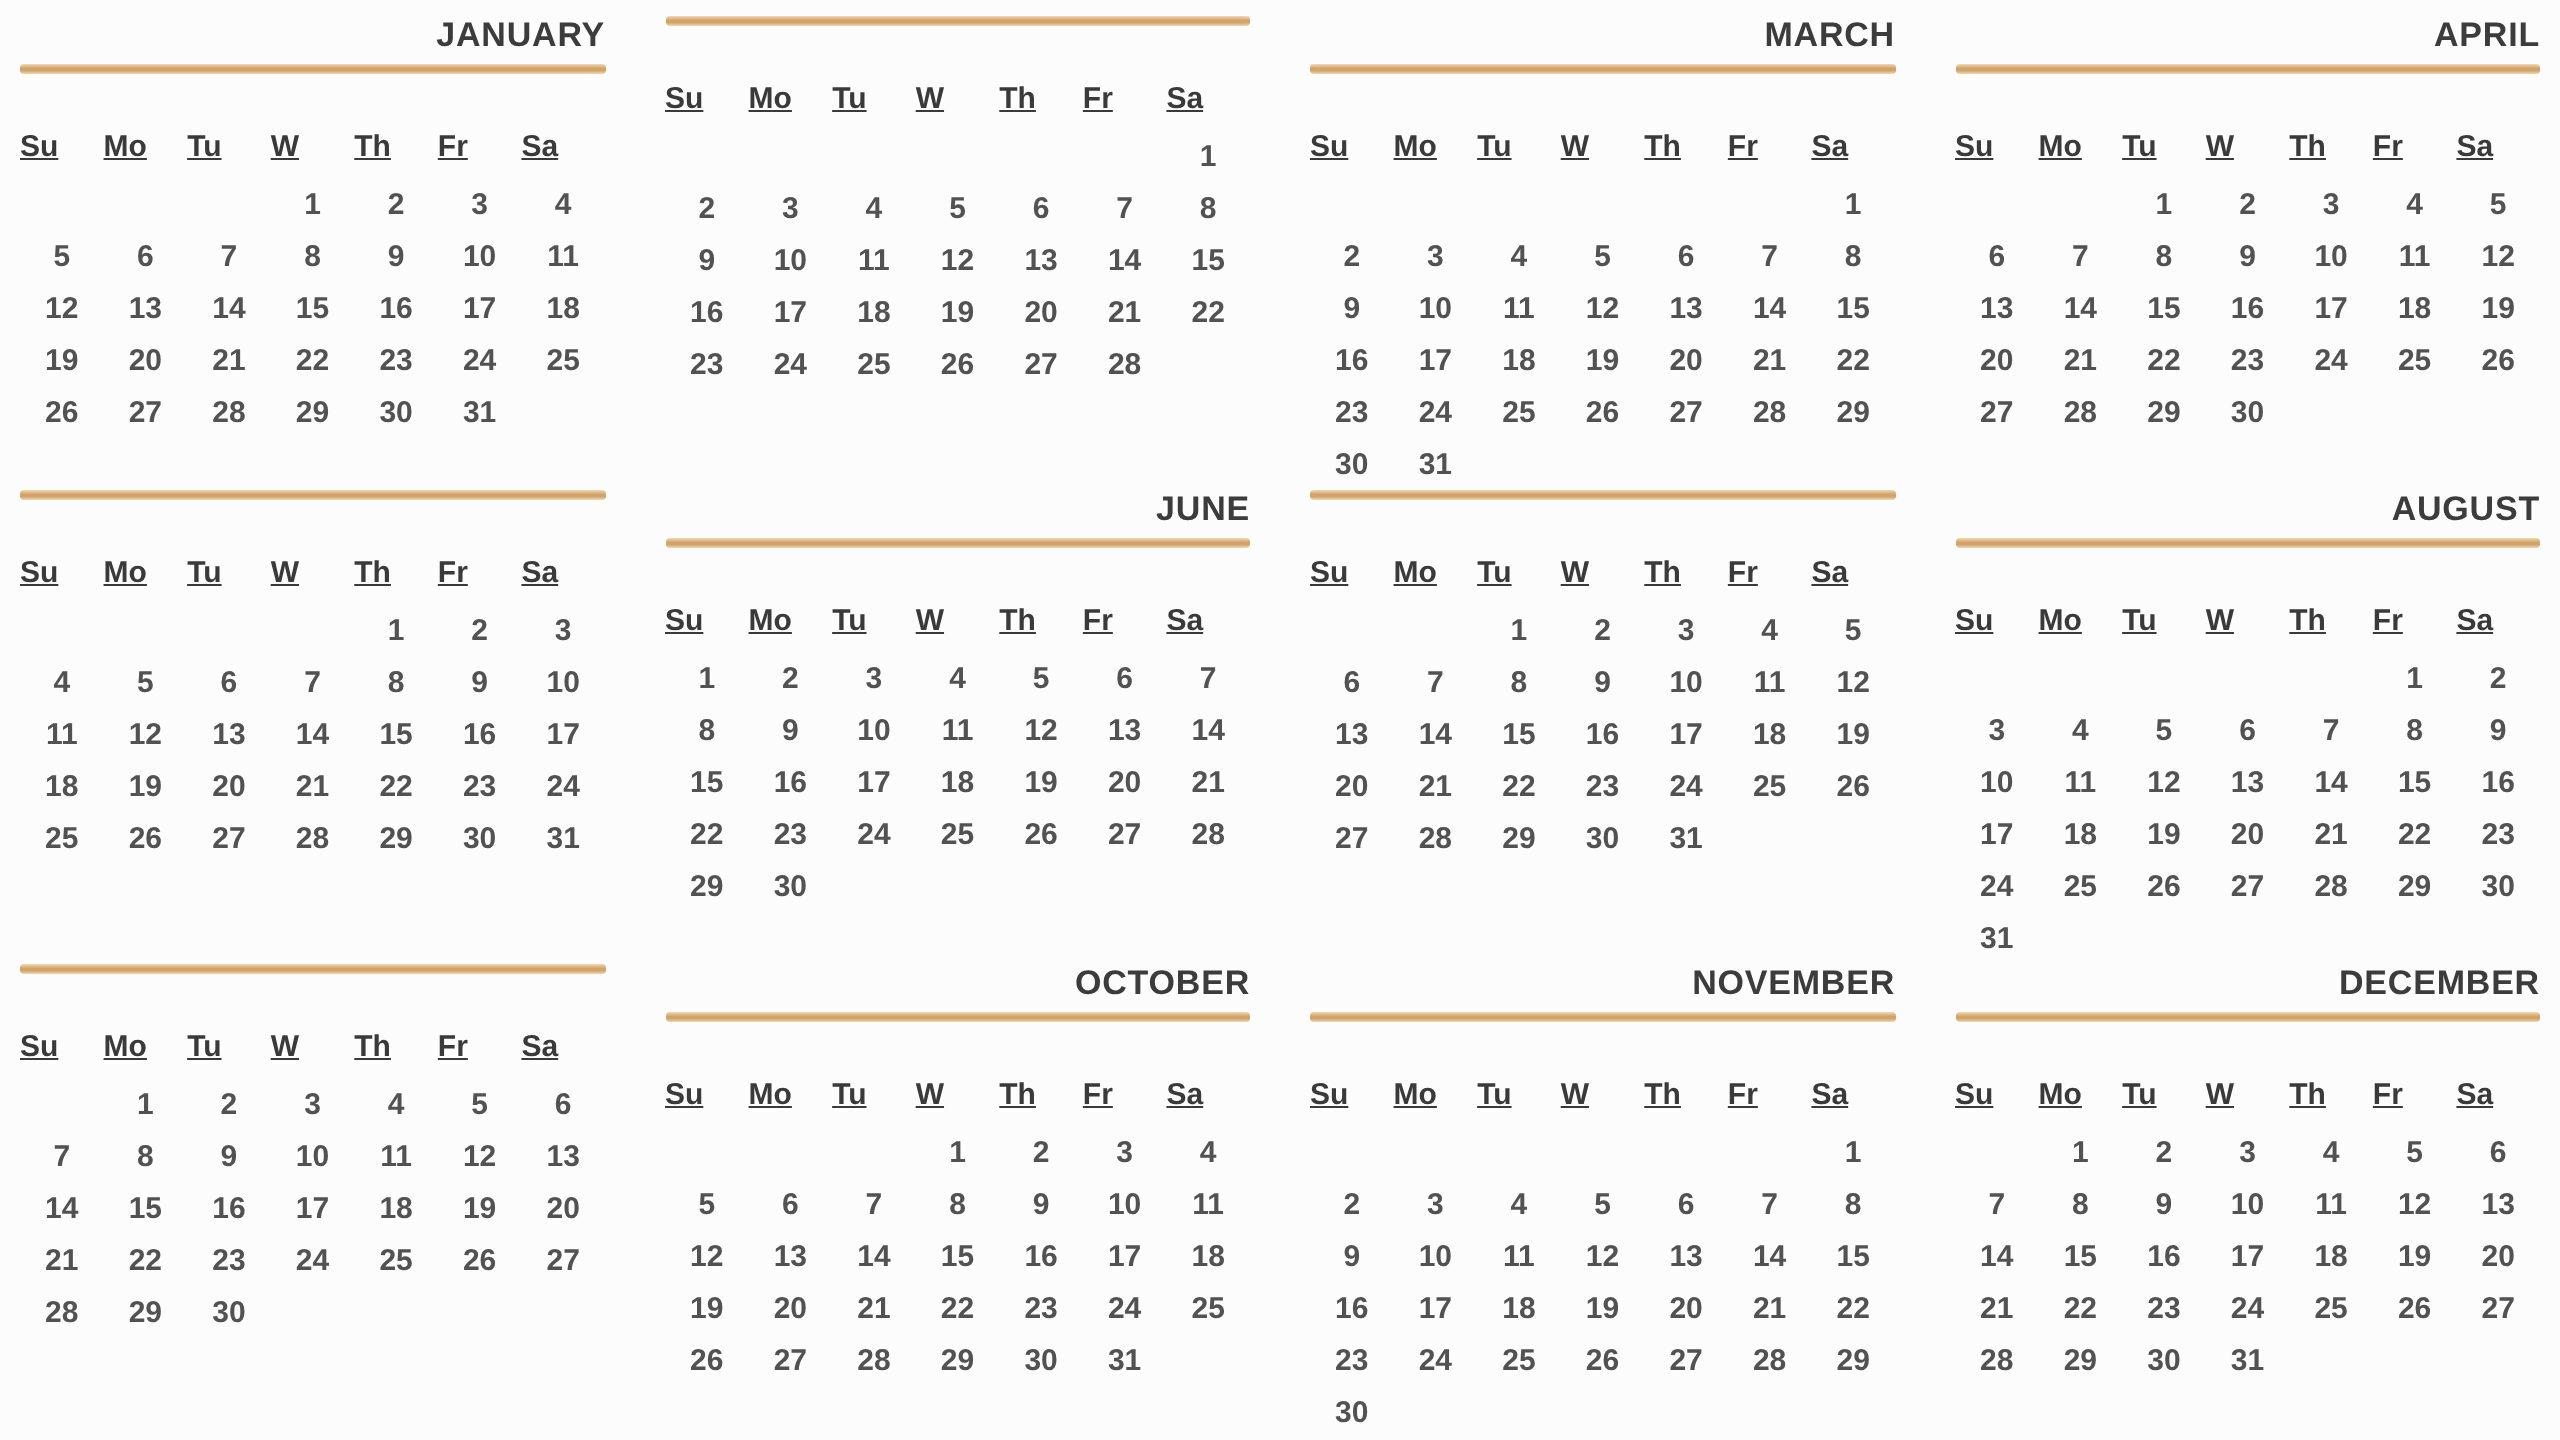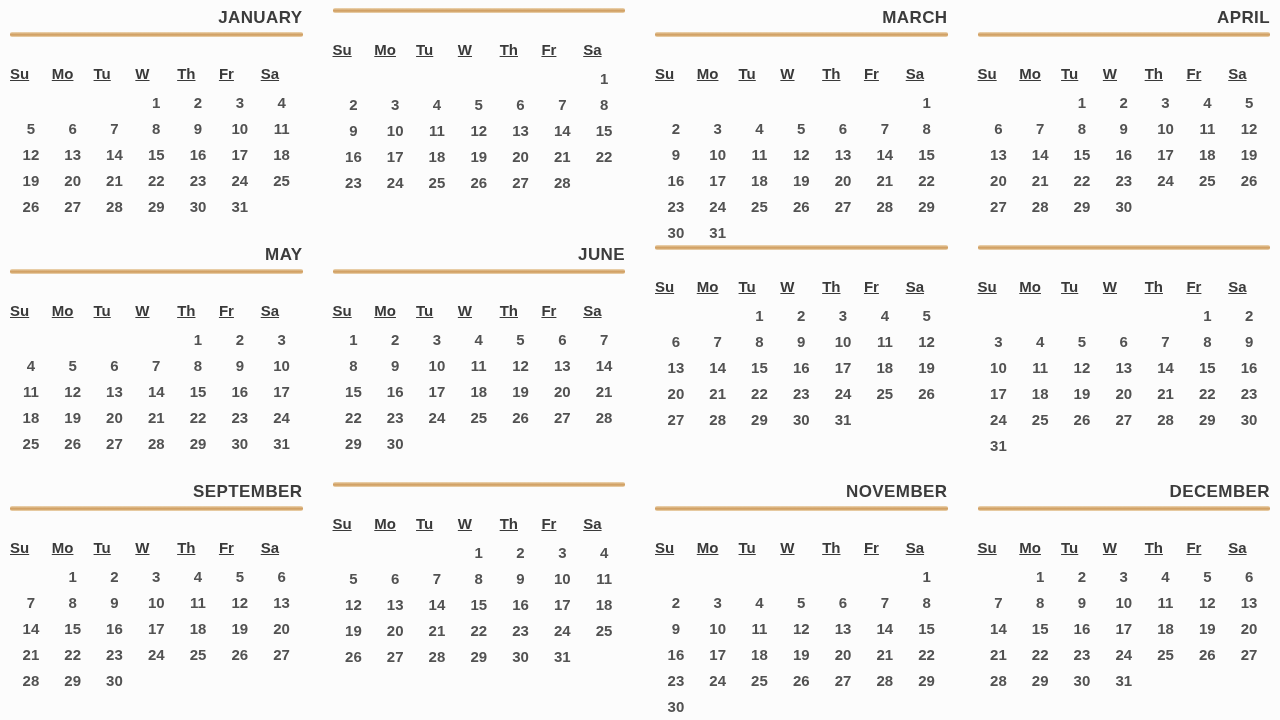--- a/index.html
+++ b/index.html
@@ -272,21 +272,20 @@
         <span class="date-cell">28</span>
         <span class="date-cell">29</span>
         <span class="date-cell">30</span>
         <span class="date-cell"></span>
         <span class="date-cell"></span>
         <span class="date-cell"></span>
       </div>
   </section>
 
   <section class="month">
-    <h2 class="month-title">MAY</h2>
     <div class="rule"></div>
     <div class="dow-row">
         <span class="dow-cell">Su</span>
         <span class="dow-cell">Mo</span>
         <span class="dow-cell">Tu</span>
         <span class="dow-cell">W</span>
         <span class="dow-cell">Th</span>
         <span class="dow-cell">Fr</span>
         <span class="dow-cell">Sa</span>
       </div>
@@ -424,20 +423,21 @@
         <span class="date-cell">28</span>
         <span class="date-cell">29</span>
         <span class="date-cell">30</span>
         <span class="date-cell">31</span>
         <span class="date-cell"></span>
         <span class="date-cell"></span>
       </div>
   </section>
 
   <section class="month">
+    <h2 class="month-title">AUGUST</h2>
     <div class="rule"></div>
     <div class="dow-row">
         <span class="dow-cell">Su</span>
         <span class="dow-cell">Mo</span>
         <span class="dow-cell">Tu</span>
         <span class="dow-cell">W</span>
         <span class="dow-cell">Th</span>
         <span class="dow-cell">Fr</span>
         <span class="dow-cell">Sa</span>
       </div>
@@ -481,71 +481,71 @@
         <span class="date-cell"></span>
         <span class="date-cell"></span>
         <span class="date-cell"></span>
         <span class="date-cell"></span>
         <span class="date-cell"></span>
         <span class="date-cell"></span>
       </div>
   </section>
 
   <section class="month">
-    <h2 class="month-title">SEPTEMBER</h2>
-    <div class="rule"></div>
-    <div class="dow-row">
-        <span class="dow-cell">Su</span>
-        <span class="dow-cell">Mo</span>
-        <span class="dow-cell">Tu</span>
-        <span class="dow-cell">W</span>
-        <span class="dow-cell">Th</span>
-        <span class="dow-cell">Fr</span>
-        <span class="dow-cell">Sa</span>
-      </div>
-    <div class="date-grid">
-        <span class="date-cell"></span>
-        <span class="date-cell">1</span>
-        <span class="date-cell">2</span>
-        <span class="date-cell">3</span>
-        <span class="date-cell">4</span>
-        <span class="date-cell">5</span>
-        <span class="date-cell">6</span>
-        <span class="date-cell">7</span>
-        <span class="date-cell">8</span>
-        <span class="date-cell">9</span>
-        <span class="date-cell">10</span>
-        <span class="date-cell">11</span>
-        <span class="date-cell">12</span>
-        <span class="date-cell">13</span>
-        <span class="date-cell">14</span>
-        <span class="date-cell">15</span>
-        <span class="date-cell">16</span>
-        <span class="date-cell">17</span>
-        <span class="date-cell">18</span>
-        <span class="date-cell">19</span>
-        <span class="date-cell">20</span>
-        <span class="date-cell">21</span>
-        <span class="date-cell">22</span>
-        <span class="date-cell">23</span>
-        <span class="date-cell">24</span>
-        <span class="date-cell">25</span>
-        <span class="date-cell">26</span>
-        <span class="date-cell">27</span>
-        <span class="date-cell">28</span>
-        <span class="date-cell">29</span>
-        <span class="date-cell">30</span>
-        <span class="date-cell"></span>
-        <span class="date-cell"></span>
-        <span class="date-cell"></span>
-        <span class="date-cell"></span>
-      </div>
-  </section>
-
-  <section class="month">
+    <div class="rule"></div>
+    <div class="dow-row">
+        <span class="dow-cell">Su</span>
+        <span class="dow-cell">Mo</span>
+        <span class="dow-cell">Tu</span>
+        <span class="dow-cell">W</span>
+        <span class="dow-cell">Th</span>
+        <span class="dow-cell">Fr</span>
+        <span class="dow-cell">Sa</span>
+      </div>
+    <div class="date-grid">
+        <span class="date-cell"></span>
+        <span class="date-cell">1</span>
+        <span class="date-cell">2</span>
+        <span class="date-cell">3</span>
+        <span class="date-cell">4</span>
+        <span class="date-cell">5</span>
+        <span class="date-cell">6</span>
+        <span class="date-cell">7</span>
+        <span class="date-cell">8</span>
+        <span class="date-cell">9</span>
+        <span class="date-cell">10</span>
+        <span class="date-cell">11</span>
+        <span class="date-cell">12</span>
+        <span class="date-cell">13</span>
+        <span class="date-cell">14</span>
+        <span class="date-cell">15</span>
+        <span class="date-cell">16</span>
+        <span class="date-cell">17</span>
+        <span class="date-cell">18</span>
+        <span class="date-cell">19</span>
+        <span class="date-cell">20</span>
+        <span class="date-cell">21</span>
+        <span class="date-cell">22</span>
+        <span class="date-cell">23</span>
+        <span class="date-cell">24</span>
+        <span class="date-cell">25</span>
+        <span class="date-cell">26</span>
+        <span class="date-cell">27</span>
+        <span class="date-cell">28</span>
+        <span class="date-cell">29</span>
+        <span class="date-cell">30</span>
+        <span class="date-cell"></span>
+        <span class="date-cell"></span>
+        <span class="date-cell"></span>
+        <span class="date-cell"></span>
+      </div>
+  </section>
+
+  <section class="month">
+    <h2 class="month-title">OCTOBER</h2>
     <div class="rule"></div>
     <div class="dow-row">
         <span class="dow-cell">Su</span>
         <span class="dow-cell">Mo</span>
         <span class="dow-cell">Tu</span>
         <span class="dow-cell">W</span>
         <span class="dow-cell">Th</span>
         <span class="dow-cell">Fr</span>
         <span class="dow-cell">Sa</span>
       </div>

